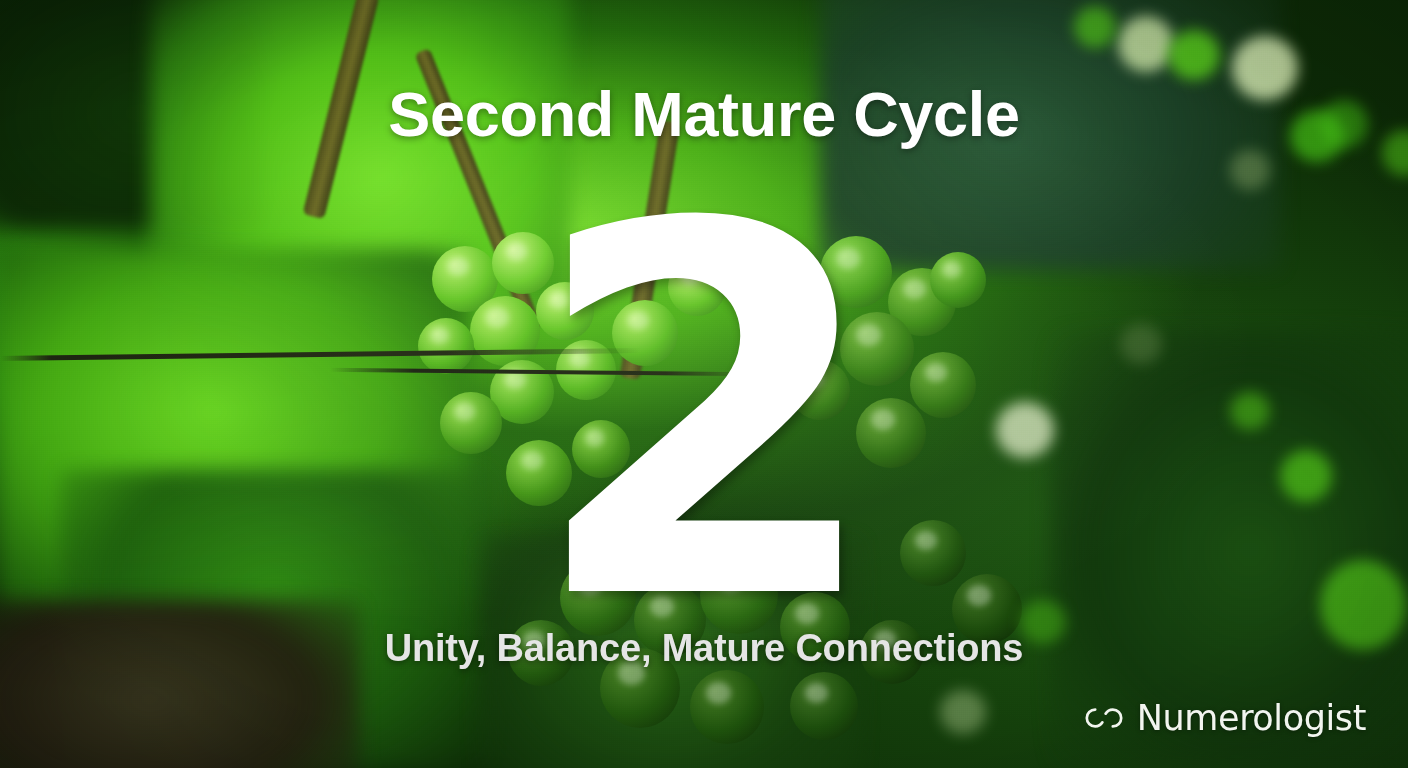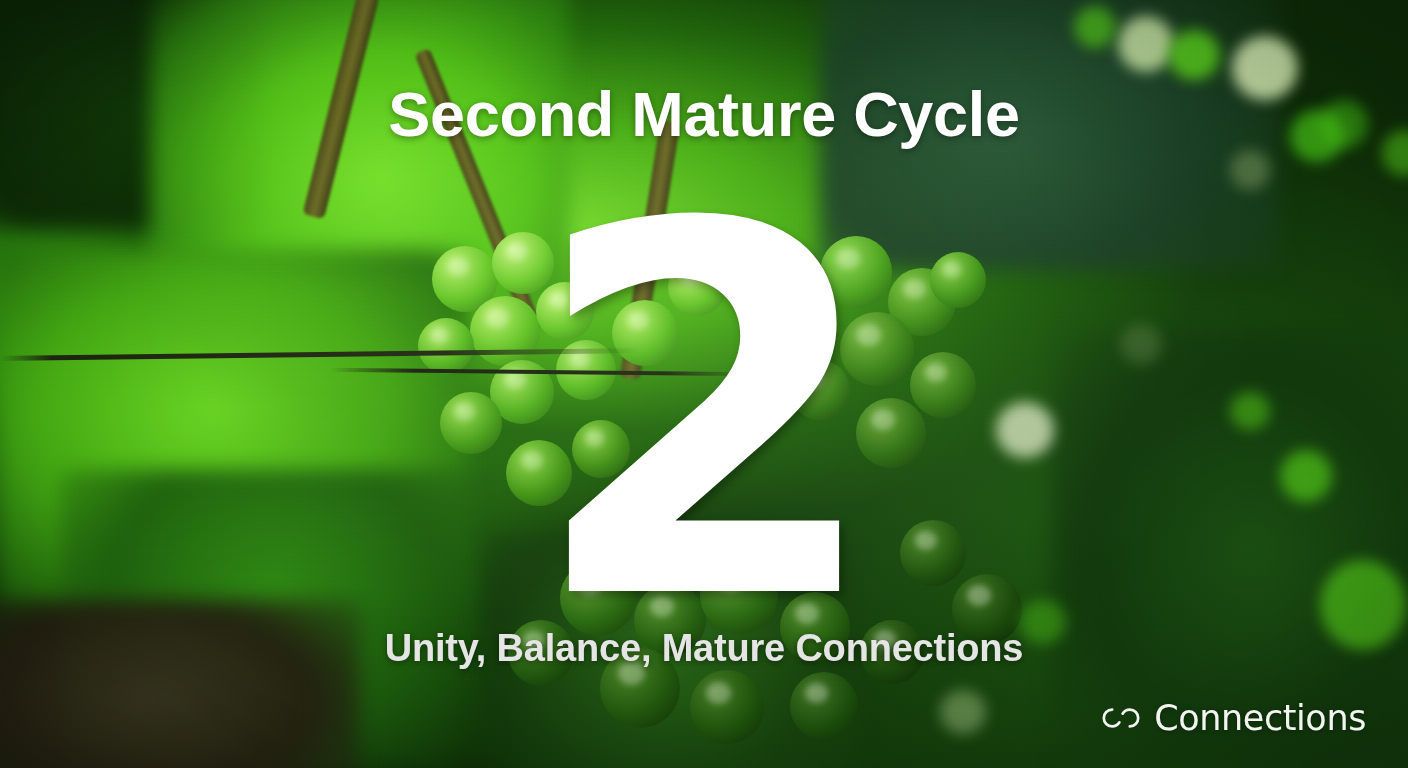--- a/index.html
+++ b/index.html
@@ -230,17 +230,17 @@
 
     <div class="numeral">2</div>
 
     <div class="subtitle">Unity, Balance, Mature Connections</div>
 
     <div class="logo">
       <svg class="logo-mark" viewBox="0 0 46 26">
         <path d="M14.2 4.6a8.4 8.4 0 1 0 0 16.8 8.4 8.4 0 0 0 7.2-4.1" fill="none" stroke="#f2f5ef" stroke-width="2.7" stroke-linecap="round"></path>
         <path d="M31.8 21.4a8.4 8.4 0 1 0 0-16.8 8.4 8.4 0 0 0-7.2 4.1" fill="none" stroke="#f2f5ef" stroke-width="2.7" stroke-linecap="round"></path>
       </svg>
-      <span class="logo-text">Connections</span>
+      <span class="logo-text">Numerologist</span>
     </div>
 
   </div>
 </div>
 
 </body></html>

